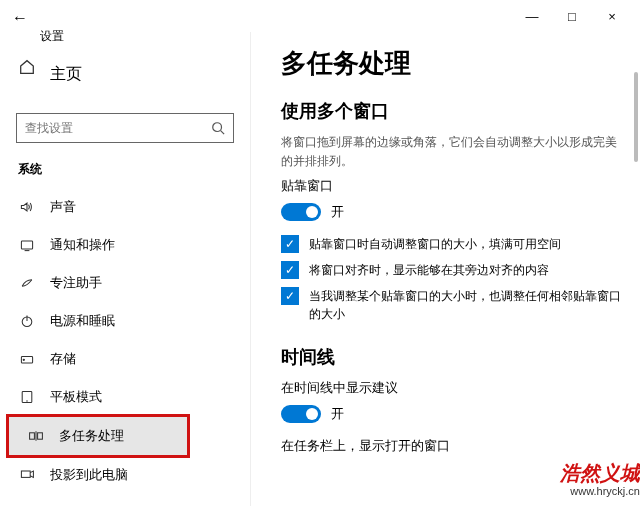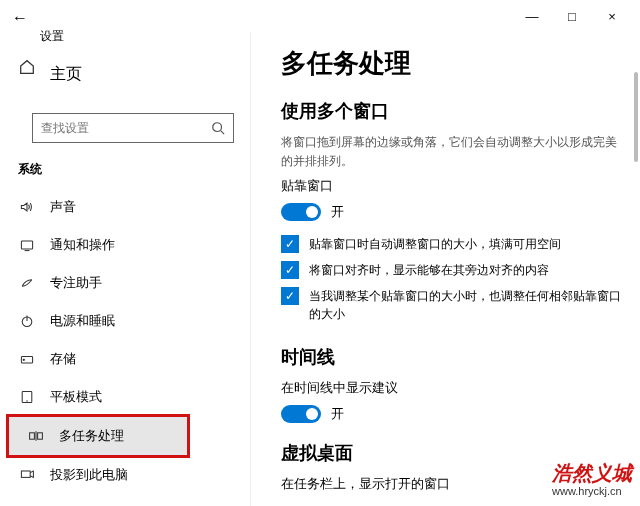--- a/index.html
+++ b/index.html
@@ -7,21 +7,21 @@
   .titlebar { height: 32px; display: flex; align-items: center; padding: 0 8px; }
   .titlebar .back { width: 24px; text-align: center; font-size: 16px; }
   .titlebar .title { margin-left: 8px; font-size: 12px; margin-top: 40px; }
   .titlebar .winbtns { margin-left: auto; display: flex; }
   .titlebar .winbtns span { width: 40px; text-align: center; font-size: 13px; font-family: "Segoe MDL2 Assets", sans-serif; }
   .content { display: flex; height: calc(506px - 32px); }
   .sidebar { width: 250px; padding: 8px 0 0 0; overflow: hidden; }
   .home-row { display: flex; align-items: center; padding: 8px 18px 12px 18px; gap: 14px; }
   .home-row .icon { width: 18px; height: 18px; }
   .home-row span.lbl { font-size: 16px; margin-top: 16px; }
-  .search-wrap { padding: 16px 16px 14px 16px; margin-left: 16px; }
+  .search-wrap { padding: 16px 16px 14px 16px; }
   .search { border: 1px solid #666; height: 30px; display: flex; align-items: center; padding: 0 8px; justify-content: space-between; }
   .search input { border: none; outline: none; font-size: 12px; width: 80%; }
   .search .sicon { font-size: 13px; color: #555; }
   .cat-title { padding: 4px 18px 10px 18px; font-size: 12px; font-weight: 600; }
   .nav-item { display: flex; align-items: center; padding: 10px 18px; gap: 14px; cursor: pointer; }
   .nav-item .icon { width: 18px; height: 18px; display: flex; align-items: center; justify-content: center; color: #333; }
   .nav-item.selected { background: #e6e6e6; }
   .nav-item span.lbl { font-size: 13px; }
   .highlight-box { border: 3px solid #d01212; margin: -2px 60px -2px 6px; padding: 0; }
   .main { flex: 1; padding: 8px 12px 0 30px; overflow: hidden; border-left: 1px solid #eee; position: relative; }
@@ -29,21 +29,21 @@
   .main h2 { font-size: 18px; font-weight: 600; margin: 10px 0 10px 0; }
   .main p.desc { font-size: 12px; color: #555; line-height: 1.6; margin-bottom: 3px; }
   .sub-label { font-size: 13px; margin: 6px 0 8px 0; }
   .toggle-row { display: flex; align-items: center; gap: 10px; margin-bottom: 14px; }
   .toggle { width: 40px; height: 18px; border-radius: 10px; background: #0078d4; position: relative; }
   .toggle .knob { width: 12px; height: 12px; background: #fff; border-radius: 50%; position: absolute; top: 3px; right: 3px; }
   .check-row { display: flex; align-items: flex-start; gap: 10px; margin: 8px 0; }
   .checkbox { width: 18px; height: 18px; background: #0078d4; display: flex; align-items: center; justify-content: center; color: #fff; font-size: 12px; flex-shrink: 0; }
   .check-row .ctext { font-size: 12px; line-height: 1.5; }
   .scrollbar { position: absolute; right: 2px; top: 40px; width: 4px; height: 90px; background: #bbb; border-radius: 2px; }
-  .watermark { position: absolute; right: 8px; bottom: 8px; font-size: 10px; color: #d01212; text-align: left; line-height: 1.2; }
+  .watermark { position: absolute; right: 0; bottom: 8px; font-size: 10px; color: #d01212; text-align: right; line-height: 1.2; }
   .watermark .big { font-size: 20px; font-weight: 700; font-style: italic; }
   .watermark .url { color: #333; font-size: 11px; }
   svg { display: block; }
 </style>
 </head>
 <body>
 
 <div class="titlebar">
   <div class="back">←</div>
   <div class="title">设置</div>
@@ -197,21 +197,20 @@
 
     <h2 style="margin-top:22px">时间线</h2>
     <div class="sub-label">在时间线中显示建议</div>
     <div class="toggle-row">
       <div class="toggle">
           <div class="knob"></div>
         </div>
       <span>开</span>
     </div>
 
-    <h2 style="margin-top:18px">虚拟桌面</h2>
     <div class="sub-label">在任务栏上，显示打开的窗口</div>
   </div>
 </div>
 
 <div class="watermark">
   <div class="big">浩然义城</div>
   <div class="url">www.hryckj.cn</div>
 </div>
 
 </body></html>

